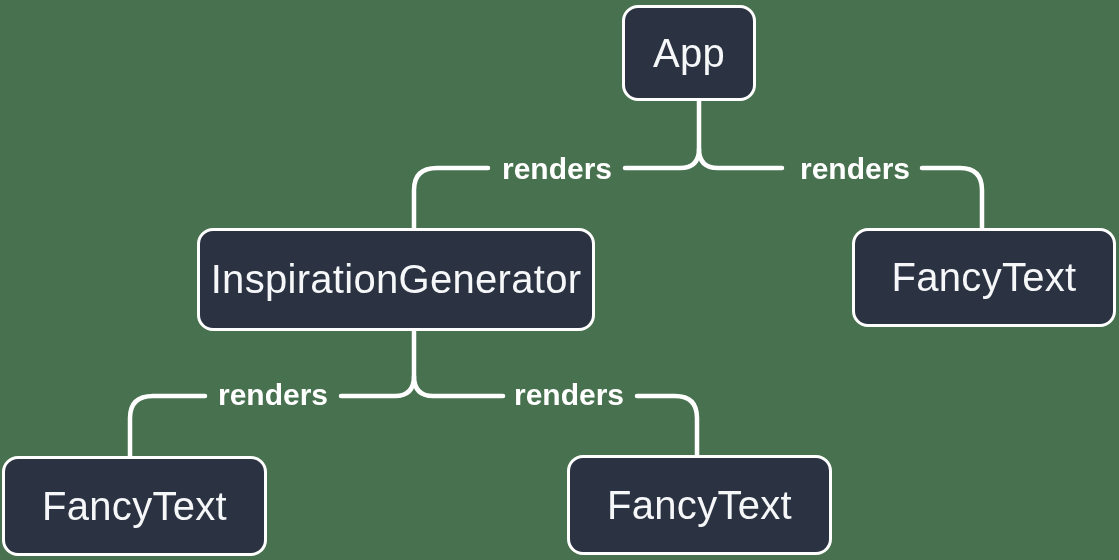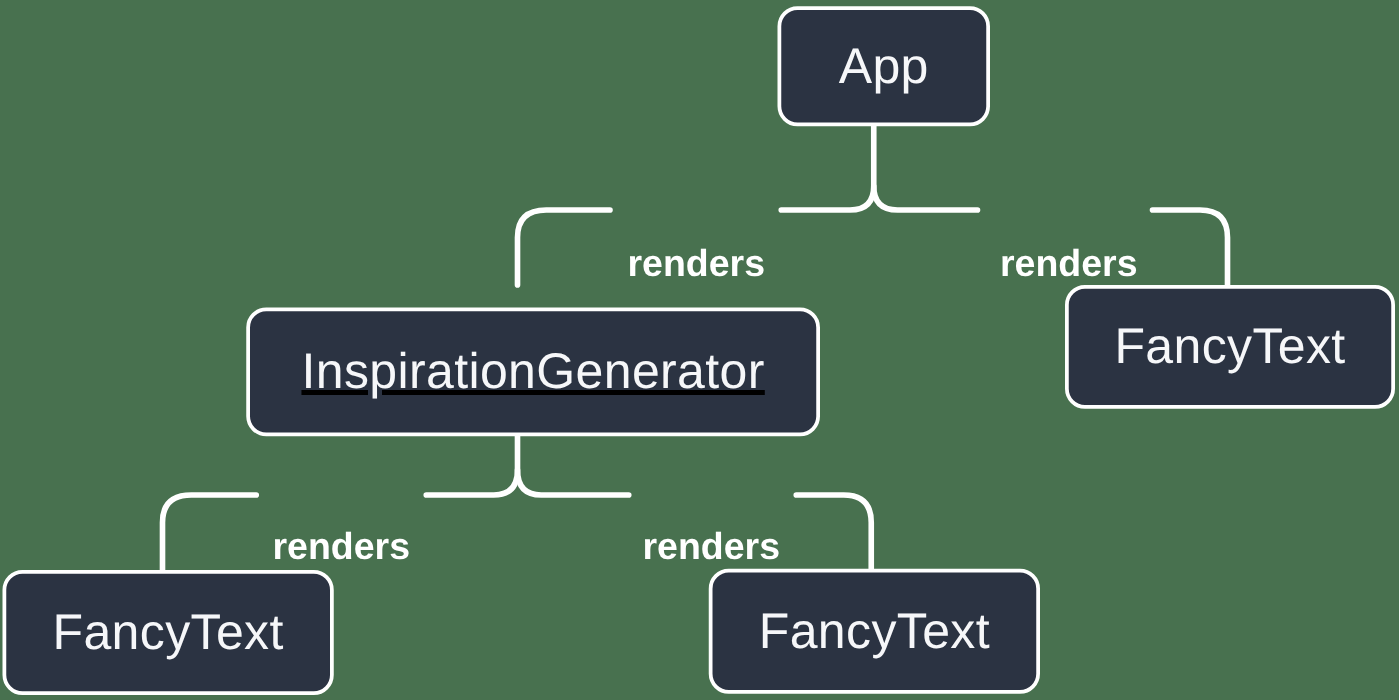--- a/index.html
+++ b/index.html
@@ -43,46 +43,45 @@
     white-space: nowrap;
   }
 
   .edge-label {
     position: absolute;
     transform: translate(-50%, -50%);
     color: var(--line);
     font-size: 30px;
     font-weight: 700;
     white-space: nowrap;
-    margin-top: 43px;
   }
 </style>
 </head>
 <body>
 
 <div class="canvas">
 
   <svg class="connectors" viewBox="0 0 1119 560" xmlns="http://www.w3.org/2000/svg">
 
     <path d="M 699 101 L 699 149 Q 699 168 680 168 L 625 168"></path>
     <path d="M 699 149 Q 699 168 718 168 L 782 168"></path>
     <path d="M 488 168 L 437 168 Q 414 168 414 190 L 414 228"></path>
     <path d="M 922 168 L 960 168 Q 982 168 982 190 L 982 228"></path>
 
     <path d="M 414 331 L 414 376 Q 414 396 395 396 L 341 396"></path>
     <path d="M 414 376 Q 414 396 433 396 L 503 396"></path>
     <path d="M 205 396 L 153 396 Q 130 396 130 418 L 130 456"></path>
     <path d="M 637 396 L 675 396 Q 697 396 697 418 L 697 455"></path>
   </svg>
 
-  <div class="node" style="left:622px; top:5px; width:170px; height:96px;">
+  <div class="node" style="left:622px; top:5px; width:134px; height:96px;">
     <span class="node-label">App</span>
   </div>
 
-  <div class="node" style="left:197px; top:246px; width:459px; height:103px;text-decoration:underline;">
+  <div class="node" style="left:197px; top:228px; width:398px; height:103px;">
     <span class="node-label">InspirationGenerator</span>
   </div>
 
   <div class="node" style="left:852px; top:228px; width:264px; height:99px;">
     <span class="node-label">FancyText</span>
   </div>
 
   <div class="node" style="left:2px; top:456px; width:265px; height:100px;">
     <span class="node-label">FancyText</span>
   </div>

